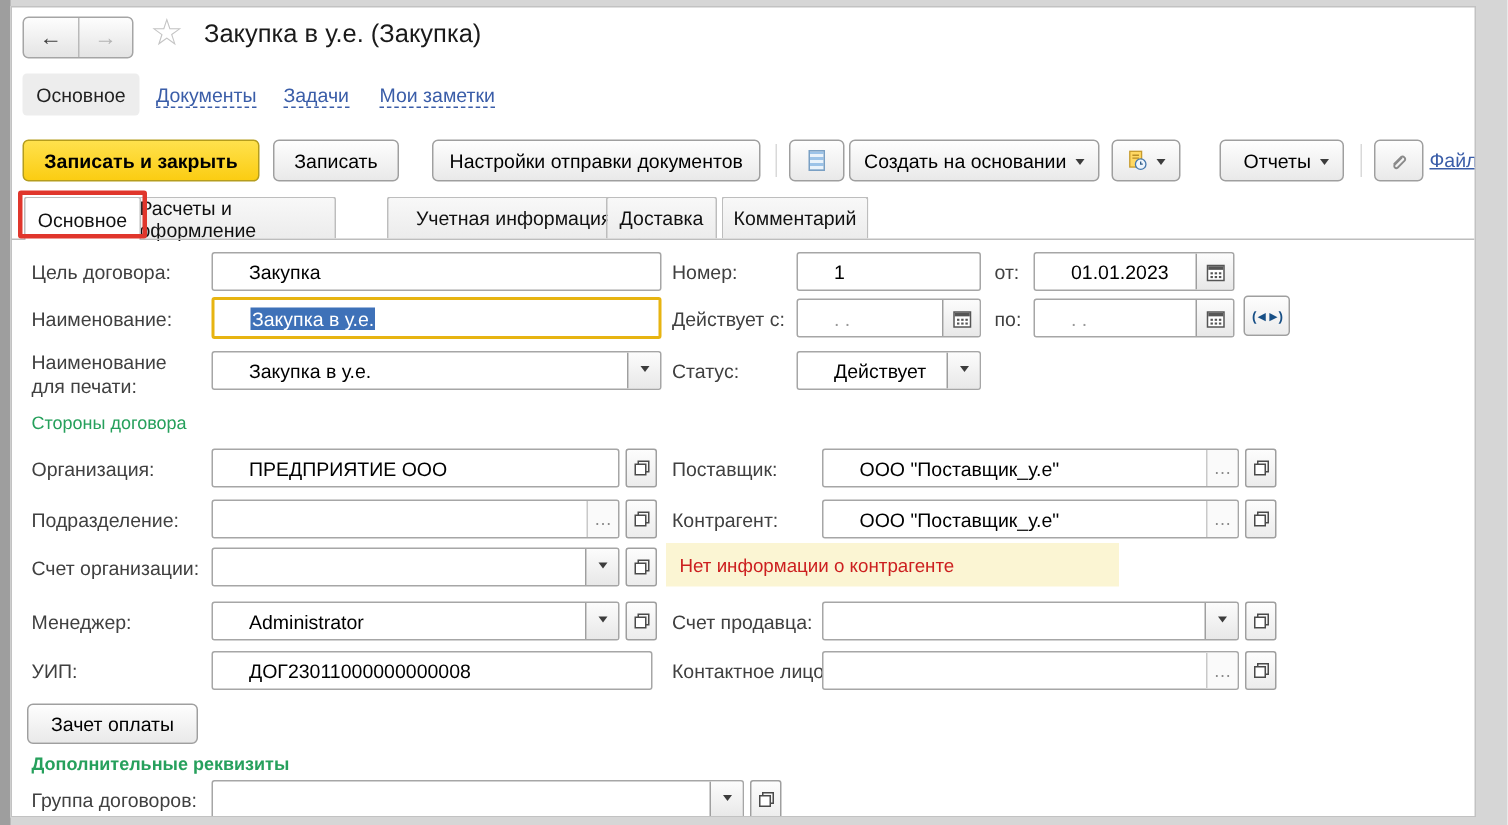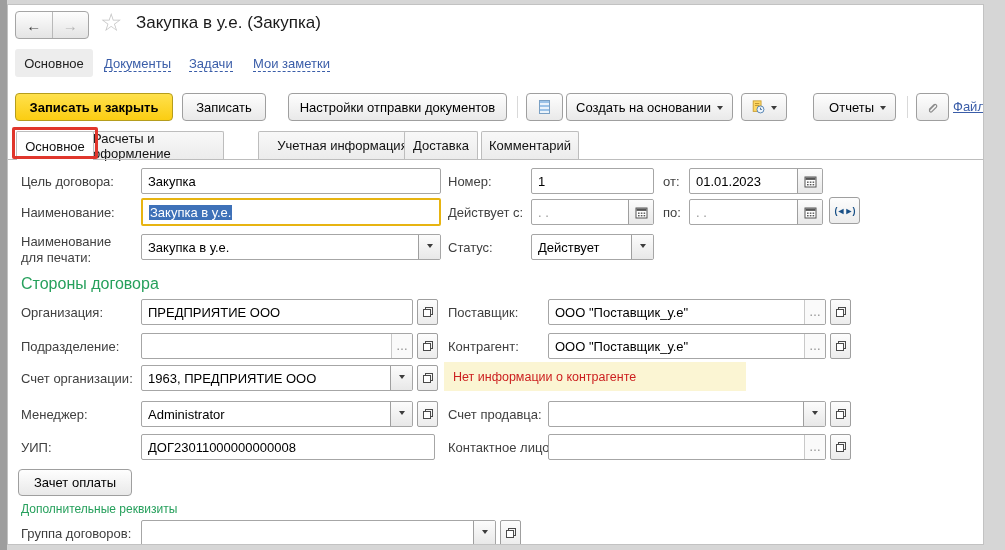--- a/index.html
+++ b/index.html
@@ -34,38 +34,38 @@
   
   .tab{position:absolute;top:126px;height:28px;box-sizing:border-box;background:linear-gradient(#f8f8f8,#ececec);
        border:1px solid #bdbdbd;border-bottom:none;border-radius:2px 2px 0 0;display:flex;align-items:center;
        justify-content:center;font-size:13px;color:#111;cursor:pointer}
   .tab.active{background:#fff;height:29px;z-index:2}
   #tabline{position:absolute;left:0;right:0;top:154px;height:1px;background:#bdbdbd}
   #tab-annotation{position:absolute;left:4px;top:122px;width:86px;height:32px;border:3px solid #e0362c;
        border-radius:2px;box-sizing:border-box;z-index:3;pointer-events:none}
   
   .fld{position:absolute;height:26px;box-sizing:border-box;background:#fff;border:1px solid #a6a6a6;
-       border-radius:2px;display:flex;align-items:center;font-size:13px;color:#000;padding-left:6px;overflow:hidden}
+       border-radius:2px;display:flex;align-items:center;font-size:13px;color:#000;padding-left:24px;overflow:hidden}
   .fld.focus{border:2px solid #e7b411;height:28px}
   .val{white-space:nowrap}
   .ph{color:#999}
   .sel{background:#3e71b8;color:#fff;padding:0 1px}
   .dots{margin-left:auto;align-self:stretch;width:20px;display:flex;align-items:center;justify-content:center;
         color:#8a8a8a;border-left:1px solid #c9c9c9;background:#fafafa;font-size:12px;cursor:pointer}
   .dd{margin-left:auto;align-self:stretch;width:21px;display:flex;align-items:center;justify-content:center;
       border-left:1px solid #9f9f9f;background:linear-gradient(#fcfcfc,#e8e8e8);cursor:pointer}
   .cal{margin-left:auto;align-self:stretch;width:24px;display:flex;align-items:center;justify-content:center;
       border-left:1px solid #9f9f9f;background:linear-gradient(#fcfcfc,#e8e8e8);cursor:pointer}
   .opn{position:absolute;width:21px;height:26px;box-sizing:border-box;border:1px solid #9f9f9f;border-radius:2px;
       background:linear-gradient(#fdfdfd,#ececec);display:flex;align-items:center;justify-content:center;cursor:pointer}
   .hist{position:absolute;left:821px;top:192px;width:31px;height:27px;box-sizing:border-box;border:1px solid #9f9f9f;
       border-radius:3px;background:linear-gradient(#fdfdfd,#ececec);display:flex;align-items:center;justify-content:center;
       font-size:9px;font-weight:bold;color:#174f86;letter-spacing:-1px;cursor:pointer}
-  .sect{position:absolute;font-size:16px;color:#26a05c}
-  .sect.small{font-size:12px;font-weight:normal}
+  .sect{position:absolute;font-size:12px;color:#26a05c}
+  .sect.small{font-size:12px;font-weight:bold}
   .warn{position:absolute;left:436px;top:357px;width:302px;height:29px;background:#fbf5d3;
         display:flex;align-items:center;padding-left:9px;box-sizing:border-box}
   .warnlink{font-size:12.5px;color:#cc1f1f;cursor:pointer}
   .btn{position:absolute;height:27px;box-sizing:border-box;display:flex;align-items:center;justify-content:center;
        background:linear-gradient(#fefefe,#e9e9e9);border:1px solid #9f9f9f;border-radius:4px;font-size:13px;cursor:pointer}
 </style>
 </head>
 <body>
 
 <div id="frame-left"></div>
@@ -280,21 +280,20 @@
   </div>
   <div class="opn" style="left:822px;top:328px">
       <svg width="12" height="12" viewBox="0 0 12 12" fill="none" stroke="#4a4a4a">
         <rect x="3.5" y="1.5" width="7" height="7"></rect>
         <rect x="1.5" y="3.5" width="7" height="7" fill="#fff"></rect>
       </svg>
     </div>
 
   <div class="lbl" style="left:13px;top:366px">Счет организации:</div>
   <div class="fld" style="left:133px;top:360px;width:272px">
-    <span class="val">1963, ПРЕДПРИЯТИЕ ООО</span>
     <span class="dd">
         <span class="crt" style="margin-top:0"></span>
       </span>
   </div>
   <div class="opn" style="left:409px;top:360px">
       <svg width="12" height="12" viewBox="0 0 12 12" fill="none" stroke="#4a4a4a">
         <rect x="3.5" y="1.5" width="7" height="7"></rect>
         <rect x="1.5" y="3.5" width="7" height="7" fill="#fff"></rect>
       </svg>
     </div>

